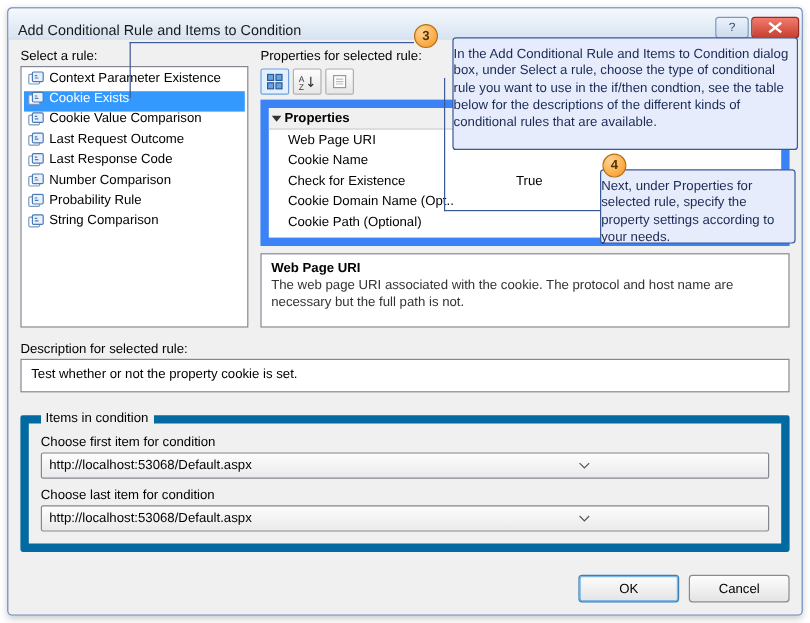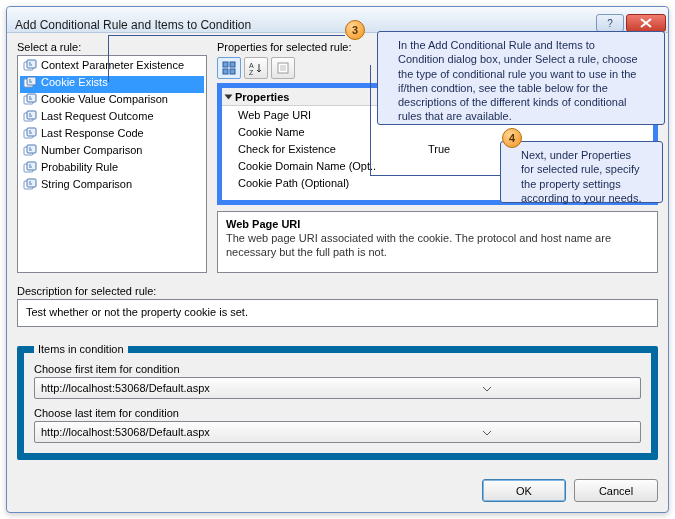--- a/index.html
+++ b/index.html
@@ -81,21 +81,21 @@
   }
   .toolbtn {
     width: 24px; height: 22px;
     border: 1px solid #b0b0b0;
     background: linear-gradient(#fdfdfd,#e6e6e6);
     border-radius: 2px;
     display: flex; align-items: center; justify-content: center;
   }
   .toolbtn.active { border-color: #6d9fda; background: #e2efff; }
   .propgrid {
-    border: 5px solid #3b82f6; background: #fff;
+    border: 7px solid #3b82f6; background: #fff;
     height: 122px; overflow: hidden;
   }
   .propgrid .header {
     display: flex; align-items: center; gap: 4px;
     background: #f0f0f0; border-bottom: 1px solid #d0d0d0;
     height: 18px; padding: 0 4px; font-weight: bold;
   }
   .propgrid .row {
     display: flex; height: 17px; align-items: center;
     padding: 0 4px 0 16px;
@@ -140,21 +140,21 @@
   .pushbtn.default {
     border-color: #3c7fb1;
     box-shadow: 0 0 0 1px #7fb8e6 inset;
   }
   
   .callout {
     position: absolute;
     background: #e6ecfb;
     border: 1px solid #3b5998;
     border-radius: 3px;
-    padding: 6px 20px;
+    padding: 6px 0;
     color: #1a2a55;
     font-size: 11px;
     line-height: 1.3;
   }
   .callout.c3 { left: 377px; top: 31px; width: 288px; height: 94px; }
   .callout.c4 { left: 500px; top: 141px; width: 163px; height: 62px; }
   .badge {
     position: absolute;
     width: 20px; height: 20px;
     border-radius: 50%;

